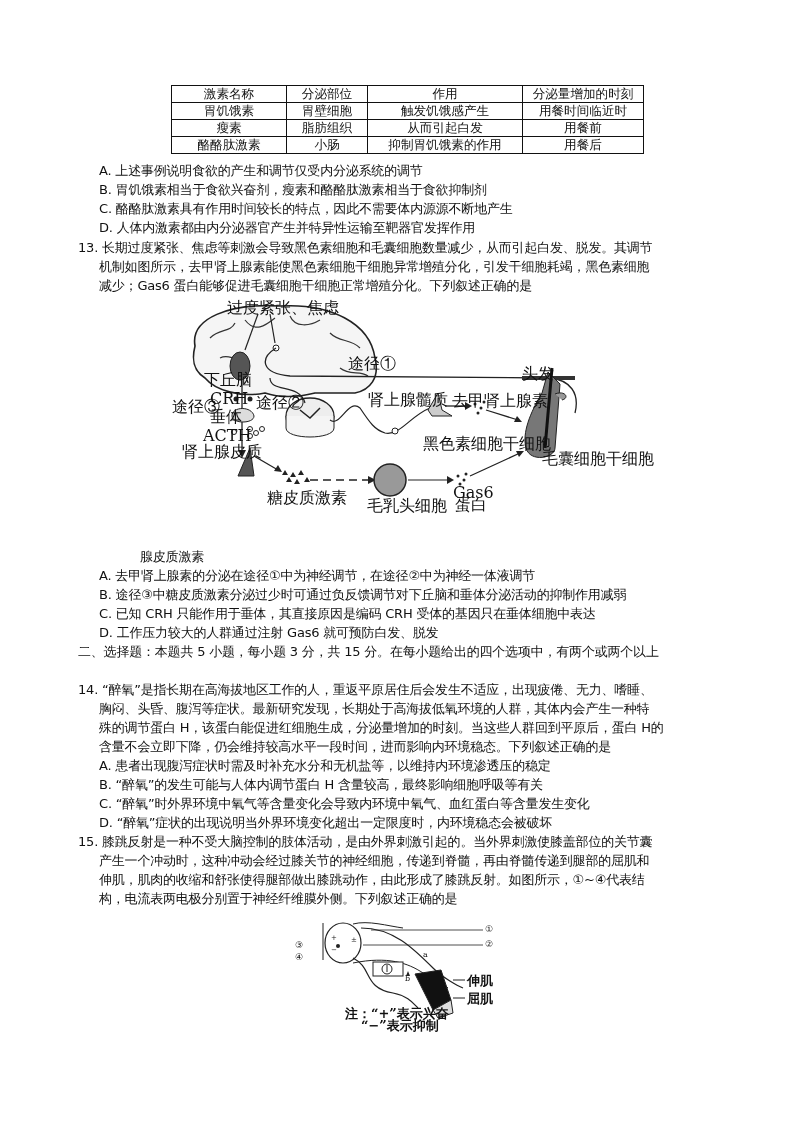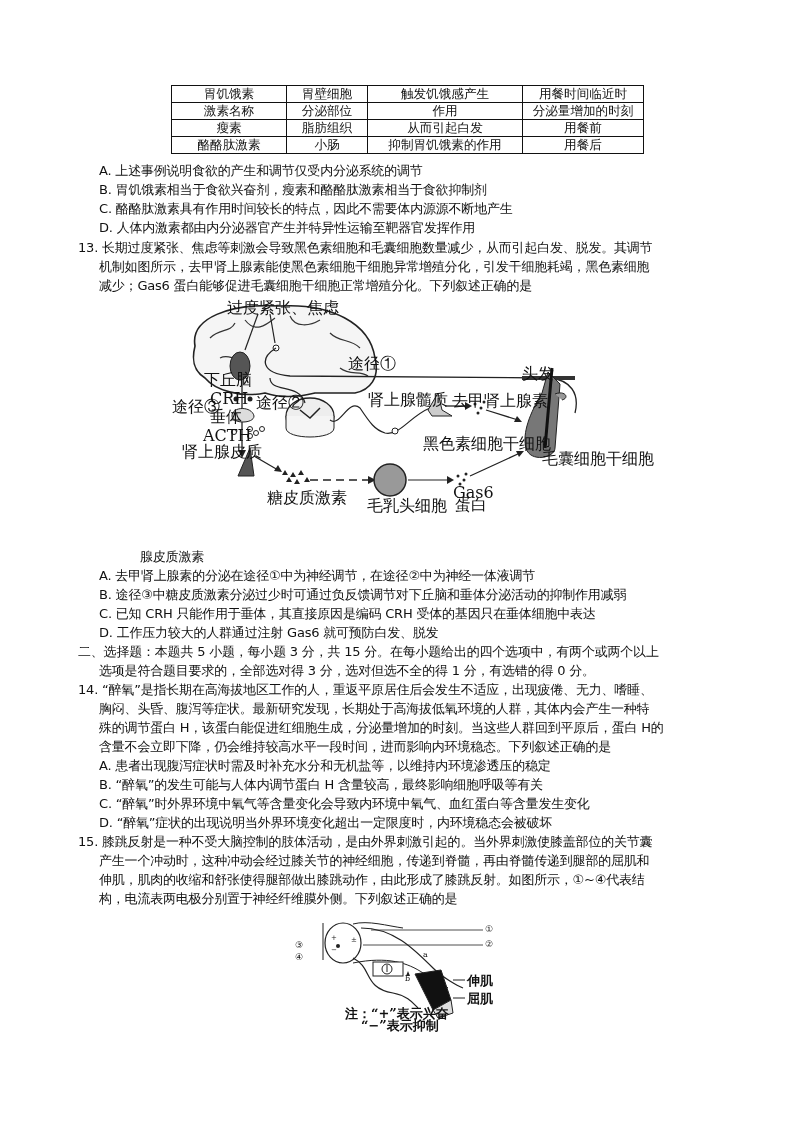--- a/index.html
+++ b/index.html
@@ -15,30 +15,30 @@
   .lbl-sm { font-size: 13px; font-weight: bold; }
 </style>
 </head>
 <body>
 
 <div class="page">
 
   <table class="hormone">
     <tbody>
         <tr>
+      <td style="width:110px">激素名称</td>
+      <td style="width:76px">分泌部位</td>
+      <td style="width:150px">作用</td>
+      <td style="width:116px">分泌量增加的时刻</td>
+    </tr>
+    <tr>
       <td>胃饥饿素</td>
       <td>胃壁细胞</td>
       <td>触发饥饿感产生</td>
       <td>用餐时间临近时</td>
-    </tr>
-    <tr>
-      <td style="width:110px">激素名称</td>
-      <td style="width:76px">分泌部位</td>
-      <td style="width:150px">作用</td>
-      <td style="width:116px">分泌量增加的时刻</td>
     </tr>
     <tr>
       <td>瘦素</td>
       <td>脂肪组织</td>
       <td>从而引起白发</td>
       <td>用餐前</td>
     </tr>
     <tr>
       <td>酪酪肽激素</td>
       <td>小肠</td>
@@ -153,21 +153,20 @@
     <div class="lbl" style="left:285px;top:201px">蛋白</div>
   </div>
 
   <div class="t" style="left:140px;top:549px">腺皮质激素</div>
   <div class="t" style="left:99px;top:568px">A. 去甲肾上腺素的分泌在途径①中为神经调节，在途径②中为神经一体液调节</div>
   <div class="t" style="left:99px;top:587px">B. 途径③中糖皮质激素分泌过少时可通过负反馈调节对下丘脑和垂体分泌活动的抑制作用减弱</div>
   <div class="t" style="left:99px;top:606px">C. 已知 CRH 只能作用于垂体，其直接原因是编码 CRH 受体的基因只在垂体细胞中表达</div>
   <div class="t" style="left:99px;top:625px">D. 工作压力较大的人群通过注射 Gas6 就可预防白发、脱发</div>
 
   <div class="t" style="left:78px;top:644px">二、选择题：本题共 5 小题，每小题 3 分，共 15 分。在每小题给出的四个选项中，有两个或两个以上</div>
-  <div class="t" style="left:99px;top:663px">选项是符合题目要求的，全部选对得 3 分，选对但选不全的得 1 分，有选错的得 0 分。</div>
 
   <div class="t" style="left:78px;top:682px">14. “醉氧”是指长期在高海拔地区工作的人，重返平原居住后会发生不适应，出现疲倦、无力、嗜睡、</div>
   <div class="t" style="left:99px;top:701px">胸闷、头昏、腹泻等症状。最新研究发现，长期处于高海拔低氧环境的人群，其体内会产生一种特</div>
   <div class="t" style="left:99px;top:720px">殊的调节蛋白  H，该蛋白能促进红细胞生成，分泌量增加的时刻。当这些人群回到平原后，蛋白 H的</div>
   <div class="t" style="left:99px;top:739px">含量不会立即下降，仍会维持较高水平一段时间，进而影响内环境稳态。下列叙述正确的是</div>
   <div class="t" style="left:99px;top:758px">A. 患者出现腹泻症状时需及时补充水分和无机盐等，以维持内环境渗透压的稳定</div>
   <div class="t" style="left:99px;top:777px">B. “醉氧”的发生可能与人体内调节蛋白 H 含量较高，最终影响细胞呼吸等有关</div>
   <div class="t" style="left:99px;top:796px">C. “醉氧”时外界环境中氧气等含量变化会导致内环境中氧气、血红蛋白等含量发生变化</div>
   <div class="t" style="left:99px;top:815px">D. “醉氧”症状的出现说明当外界环境变化超出一定限度时，内环境稳态会被破坏</div>
 

